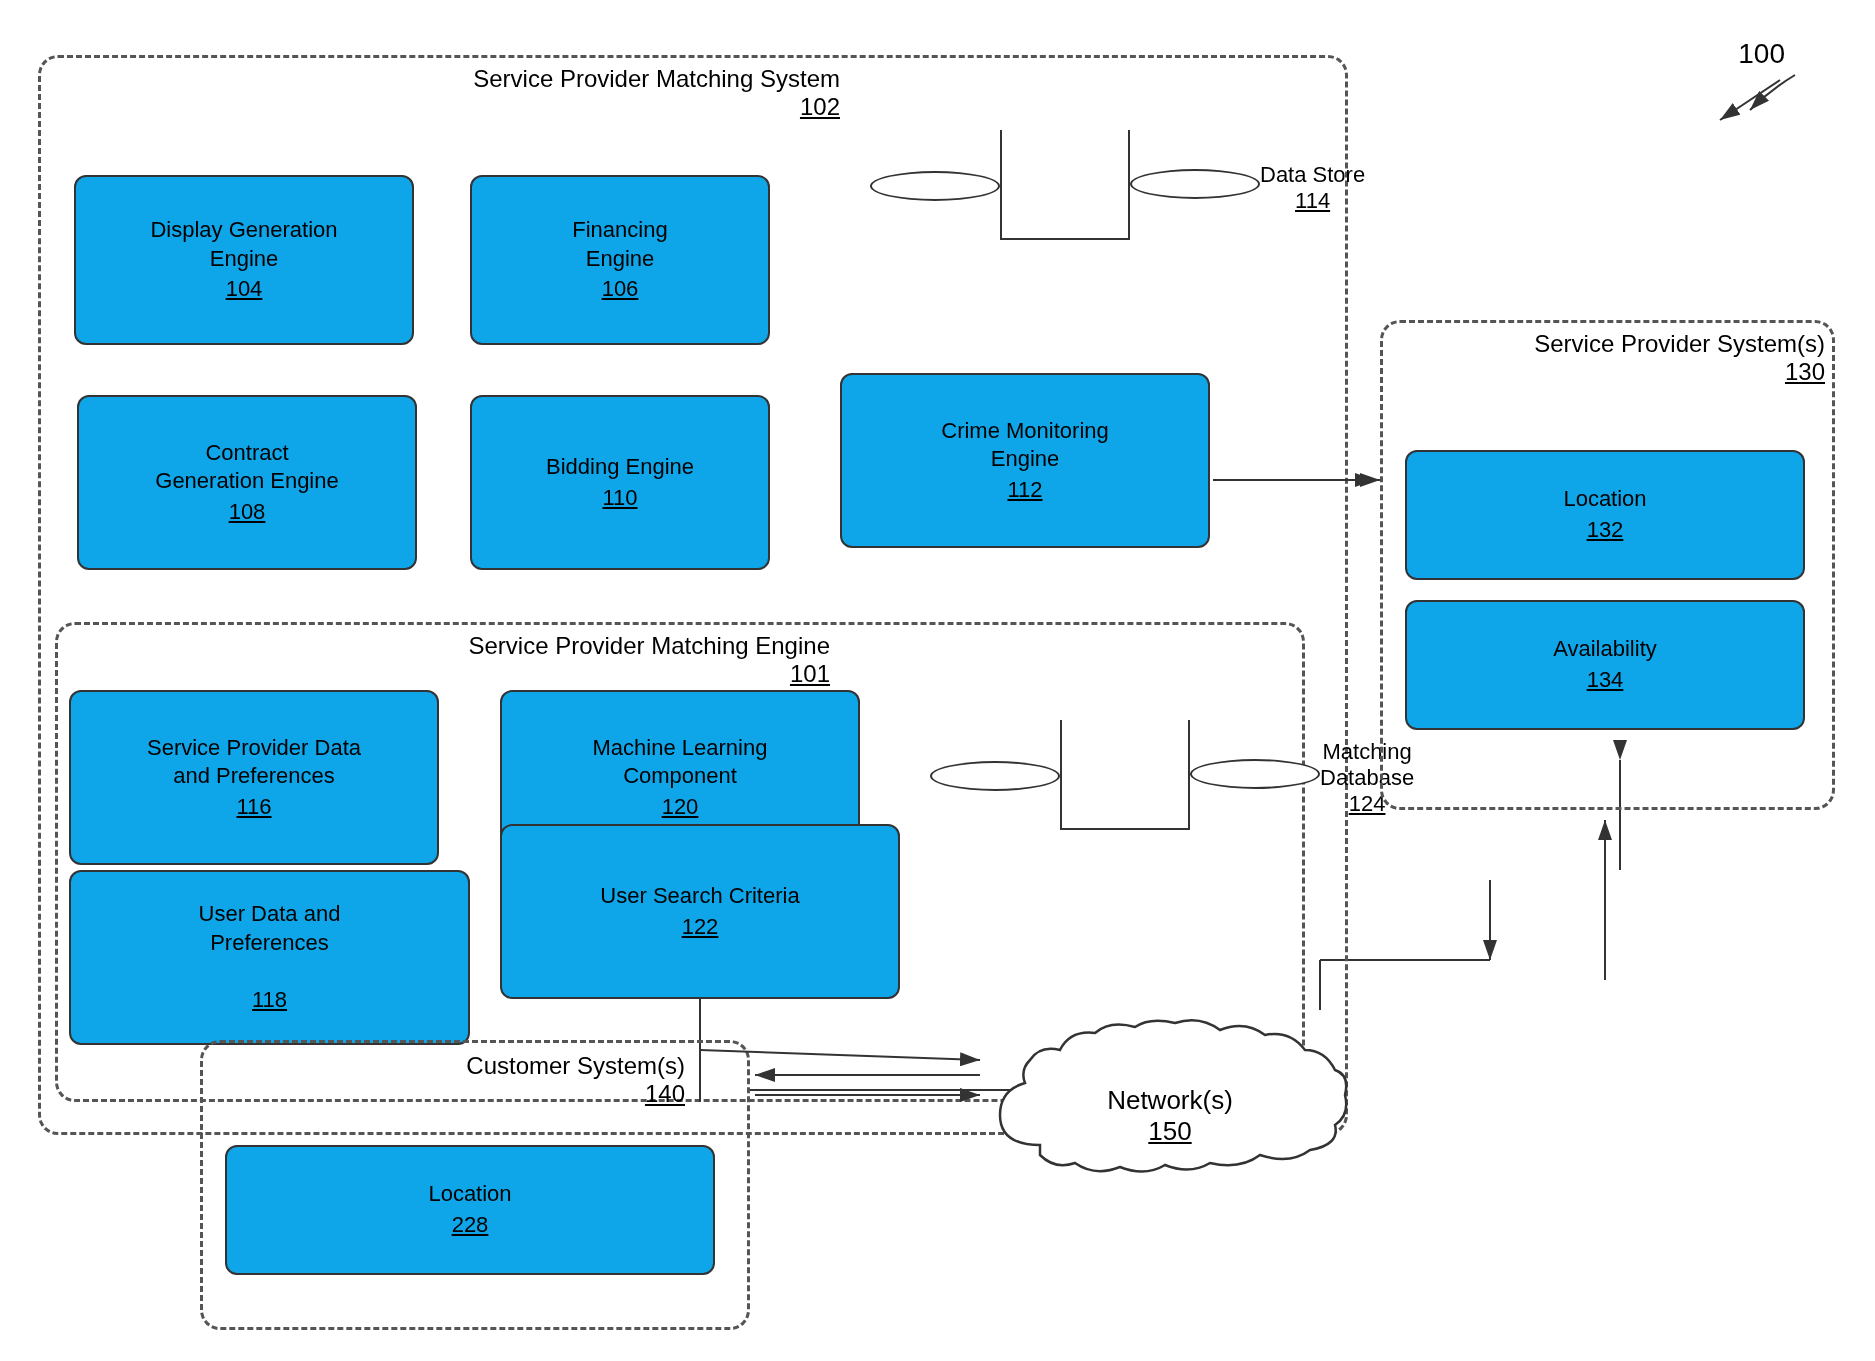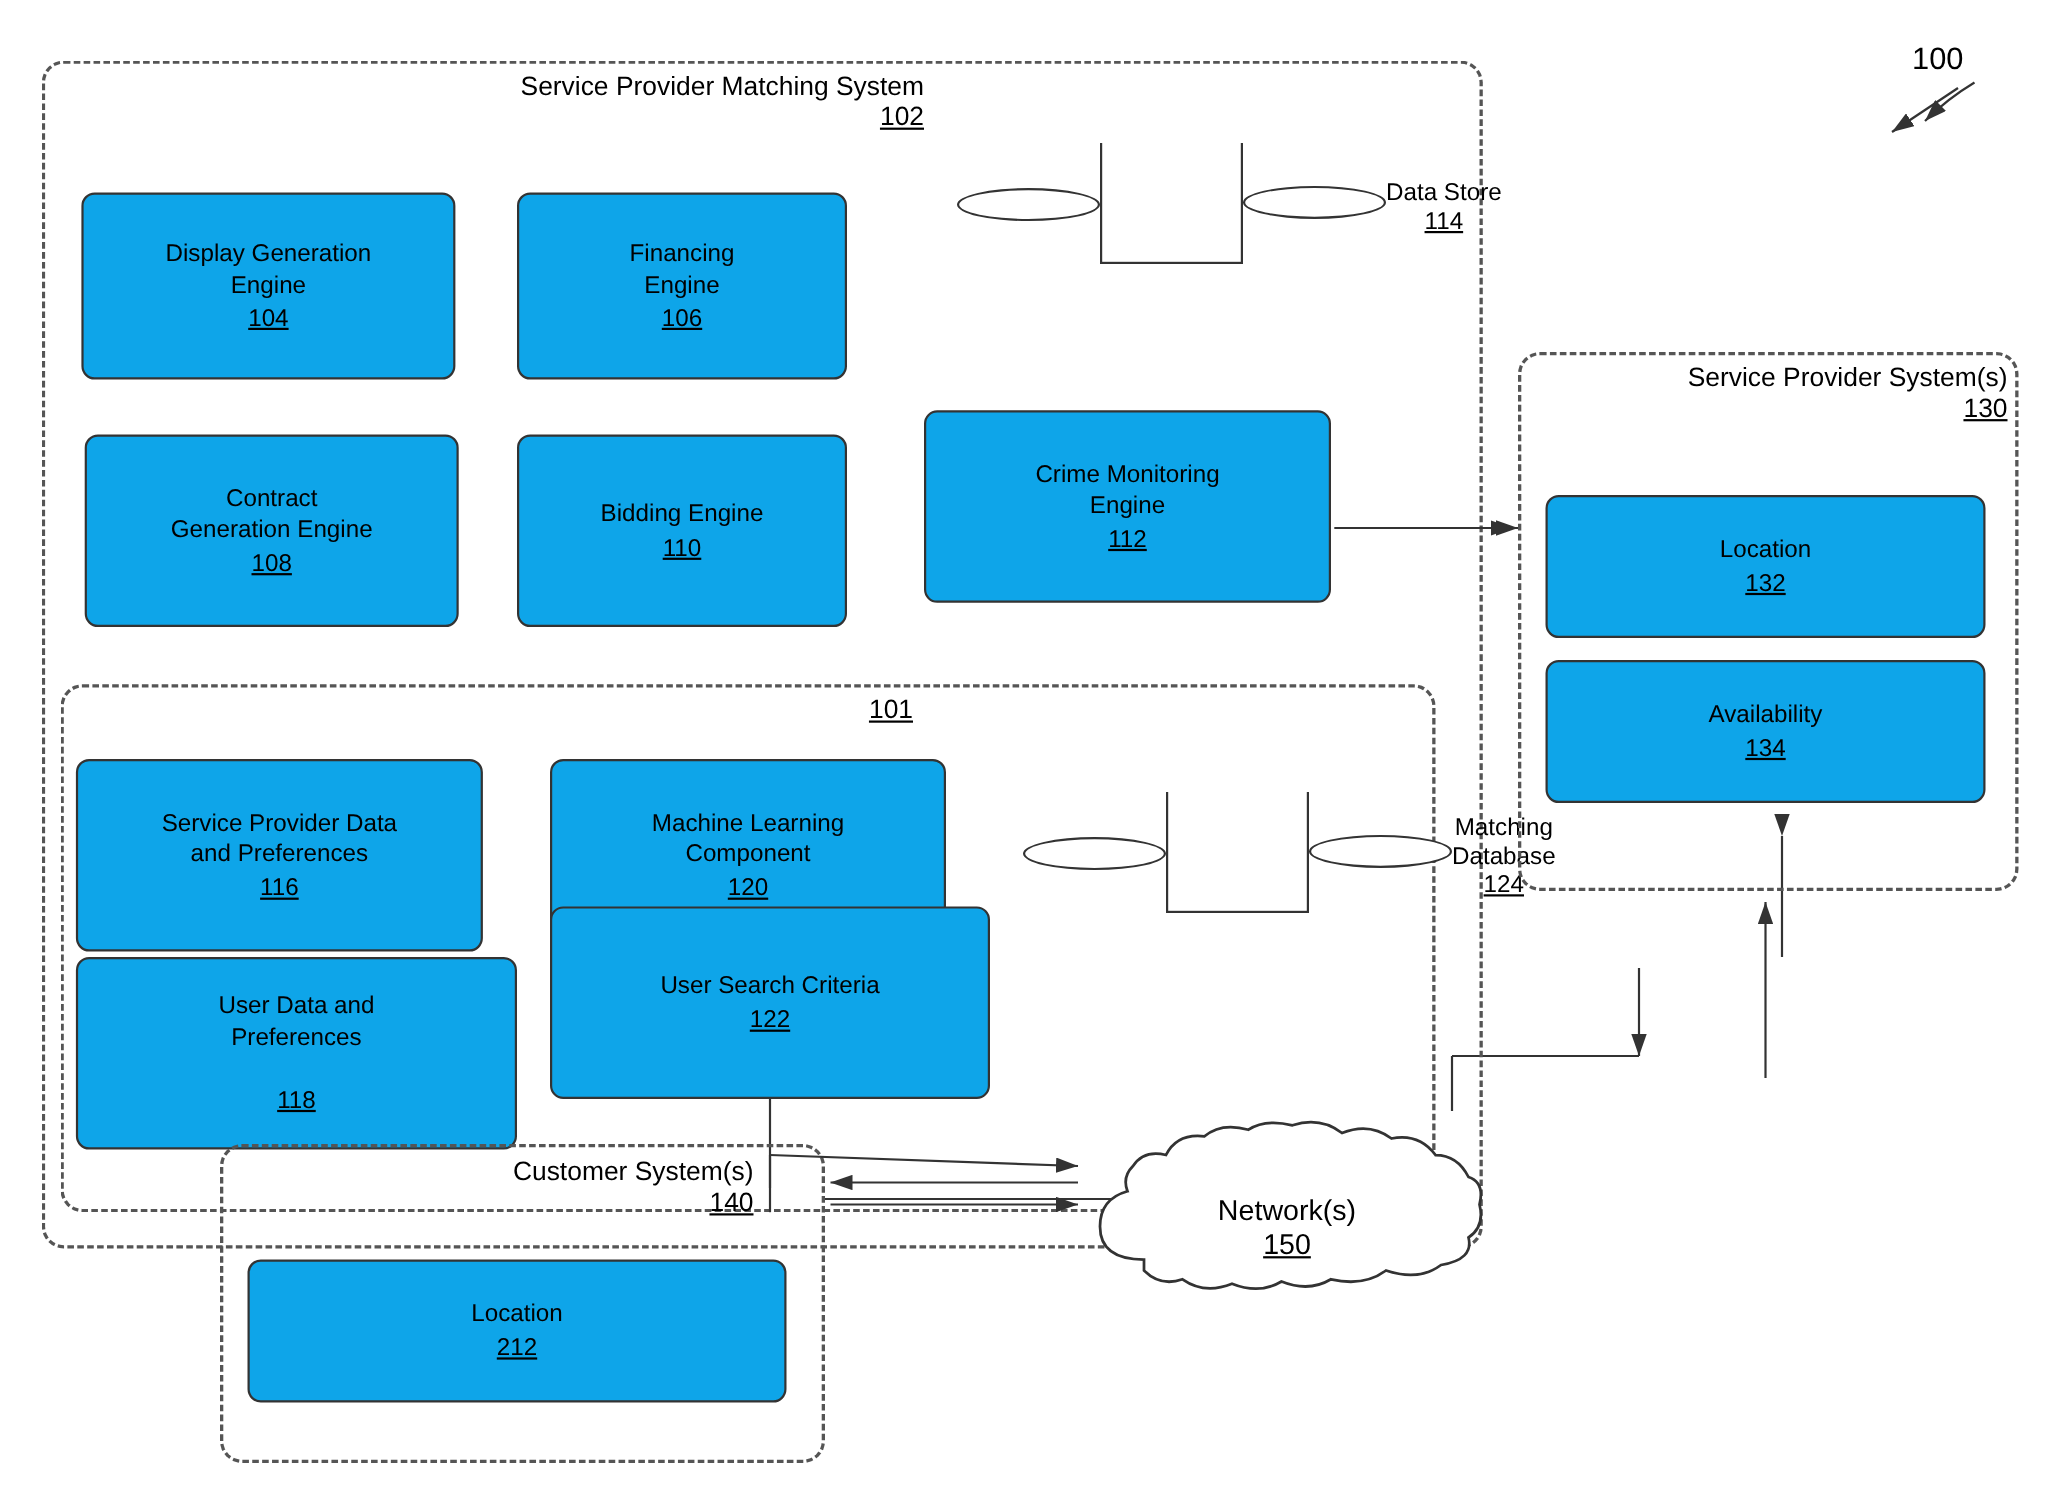--- a/index.html
+++ b/index.html
@@ -199,20 +199,21 @@
   </div>
 
   <div class="box" style="left: 840px; top: 373px; width: 370px; height: 175px;">
     <span class="label">Crime Monitoring<br>Engine</span>
     <span class="ref">112</span>
   </div>
 
   <div class="dashed-container" style="left: 55px; top: 622px; width: 1250px; height: 480px;">
   </div>
   <div class="container-title" style="left: 290px; top: 632px; width: 540px;">
+    <span>Service Provider Matching Engine</span>
     <span class="ref">101</span>
   </div>
 
   <div class="box" style="left: 69px; top: 690px; width: 370px; height: 175px;">
     <span class="label">Service Provider Data<br>and Preferences</span>
     <span class="ref">116</span>
   </div>
 
   <div class="box" style="left: 69px; top: 870px; width: 401px; height: 175px; gap: 27px;">
     <span class="label">User Data and<br>Preferences</span>
@@ -258,21 +259,21 @@
 
   <div class="dashed-container" style="left: 200px; top: 1040px; width: 550px; height: 290px;">
   </div>
   <div class="container-title" style="left: 265px; top: 1052px; width: 420px;">
     <span>Customer System(s)</span>
     <span class="ref">140</span>
   </div>
 
   <div class="box" style="left: 225px; top: 1145px; width: 490px; height: 130px;">
     <span class="label">Location</span>
-    <span class="ref">212</span>
+    <span class="ref">228</span>
   </div>
 
   <div class="cloud-wrap" style="left: 980px; top: 1015px; width: 380px; height: 200px;">
     <svg width="380" height="170" viewBox="0 0 380 170" xmlns="http://www.w3.org/2000/svg">
 
       <path d="M 60 130 
                Q 20 130 20 100 
                Q 20 75 45 68 
                Q 40 55 50 45 
                Q 60 30 80 35 

